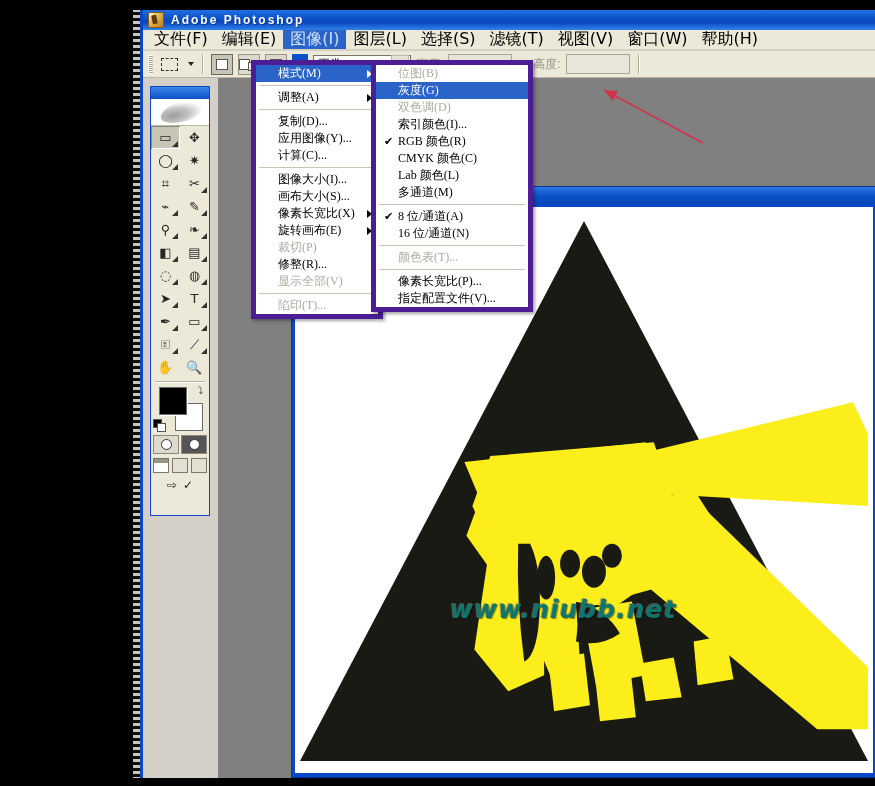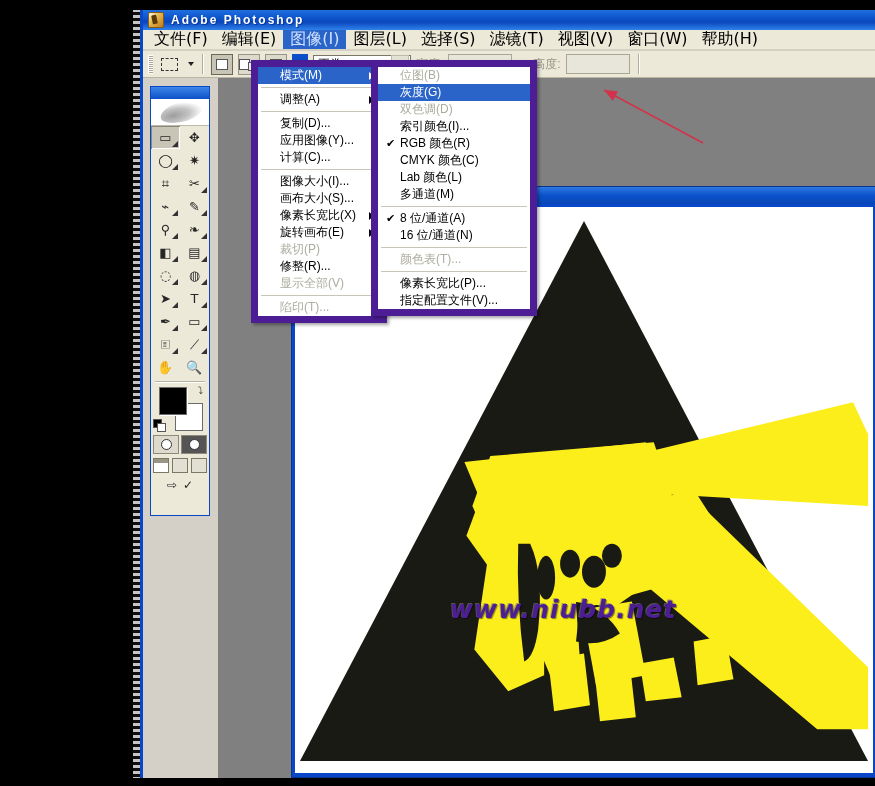--- a/index.html
+++ b/index.html
@@ -92,23 +92,23 @@
   .maskbtn{width:24px;height:17px;border:1px solid #8e8a7b;background:#ddd9cc;display:flex;align-items:center;justify-content:center;}
   .maskbtn.dark{background:#555;}
   .maskbtn .circ{width:9px;height:9px;border-radius:50%;background:#fff;border:1px solid #333;}
   .screenrow{display:flex;gap:3px;justify-content:center;padding:2px 0;}
   .scrbtn{width:14px;height:13px;border:1px solid #7c7868;background:#e2dfd3;}
   .scrbtn.a{background:linear-gradient(to bottom,#9a9686 0 4px,#fff 4px 100%);}
   .jumprow{display:flex;gap:6px;justify-content:center;padding:3px 0;}
   .jumpbtn{font-size:12px;color:#222;}
 
   
-  .dropdown{position:absolute;background:#fff;border:7px solid #4c1d95;
+  .dropdown{position:absolute;background:#fff;border:5px solid #4c1d95;
       box-shadow:2px 2px 3px rgba(0,0,0,.35);font-size:12px;z-index:40;
-      font-family:Liberation Sans, sans-serif;}
+      font-family:Liberation Serif, serif;}
   .menu1{left:108px;top:50px;width:122px;}
   .menu2{left:228px;top:50px;width:152px;}
   .drow{height:17px;display:flex;align-items:center;position:relative;padding:0 6px 0 22px;
       white-space:nowrap;color:#000;cursor:default;line-height:15px;}
   .drow.hi{background:#2a64c8;color:#fff;}
   .drow.dis{color:#acaca0;border-radius:8px;}
   .drow .chk{position:absolute;left:8px;font-size:11px;}
   .drow .arr{position:absolute;right:6px;width:0;height:0;
       border-top:4px solid transparent;border-bottom:4px solid transparent;border-left:5px solid #000;}
   .drow.hi .arr{border-left-color:#fff;}
@@ -122,21 +122,21 @@
   .esd{position:absolute;left:0;top:0;width:100%;height:100%;}
 
   
   .workspace{position:absolute;left:75px;top:68px;right:0;bottom:0;background:#808080;}
 
   
   .arrow-svg{position:absolute;left:0;top:0;width:735px;height:768px;pointer-events:none;z-index:60;}
 
   
   .watermark{position:absolute;left:155px;top:388px;font-size:25px;font-weight:bold;font-style:italic;
-      color:#4c1d95;letter-spacing:1px;z-index:25;
+      color:#0f766e;letter-spacing:1px;z-index:25;
       text-shadow:1px 1px 1px rgba(0,0,0,.45), -1px -1px 0 rgba(120,120,120,.6);
       font-family:"DejaVu Sans","Liberation Sans",sans-serif;}
 </style>
 </head>
 <body>
 
 <div id="root">
 
   <div class="leftblack"></div>
   <div class="filmstrip"></div>

